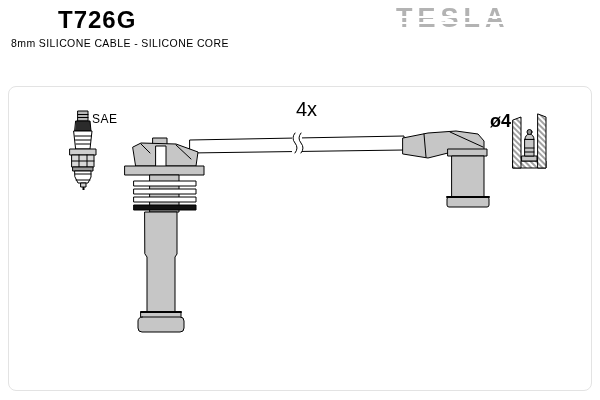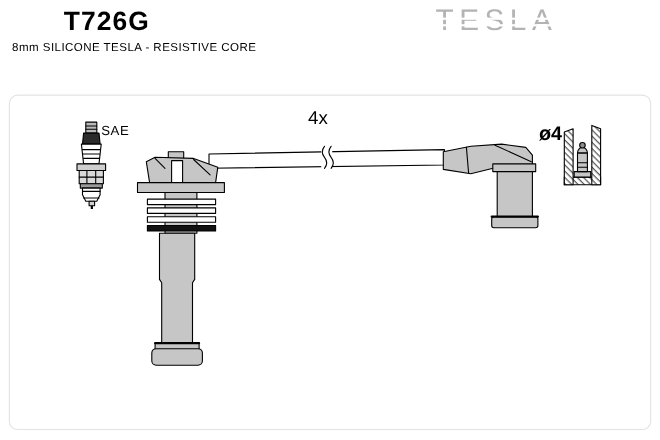--- a/index.html
+++ b/index.html
@@ -11,40 +11,40 @@
   .product-code{
     left:10px;top:6px;font-size:24px;font-weight:bold;letter-spacing:1px;margin-left:48px;
   }
   .product-desc{
     left:11px;top:37px;font-size:10.5px;letter-spacing:0.4px;
   }
   .brand-logo{
     left:396px;top:4px;width:120px;height:30px;
   }
   .brand-logo .brand-text{
-    font-size:27px;font-weight:normal;letter-spacing:5px;color:#b3b3b3;
+    font-size:27px;font-weight:bold;letter-spacing:5px;color:#b3b3b3;
     line-height:28px;
   }
   .brand-logo .stripe{
     position:absolute;left:0;width:118px;height:2px;background:#fff;
   }
   .diagram-panel{
     left:8px;top:86px;width:582px;height:303px;
     border:1px solid #e3e3e3;border-radius:8px;
   }
   .diagram-canvas{left:0;top:0;width:600px;height:400px;}
   .label-sae{left:92px;top:112px;font-size:12px;font-weight:normal;letter-spacing:0.5px;}
-  .label-qty{left:280px;top:98px;font-size:17px;}
+  .label-qty{left:296px;top:98px;font-size:20px;}
   .label-dia{left:490px;top:111px;font-size:18px;font-weight:bold;}
 </style>
 </head>
 <body>
 
 <div class="abs product-code">T726G</div>
-<div class="abs product-desc">8mm SILICONE TESLA - RESISTIVE CORE</div>
+<div class="abs product-desc">8mm SILICONE CABLE - SILICONE CORE</div>
 
 <div class="abs brand-logo">
   <div class="brand-text">TESLA</div>
   <div class="stripe" style="top:12px;"></div>
   <div class="stripe" style="top:18px;"></div>
   <div class="stripe" style="top:24px;"></div>
 </div>
 
 <div class="abs diagram-panel"></div>
 

